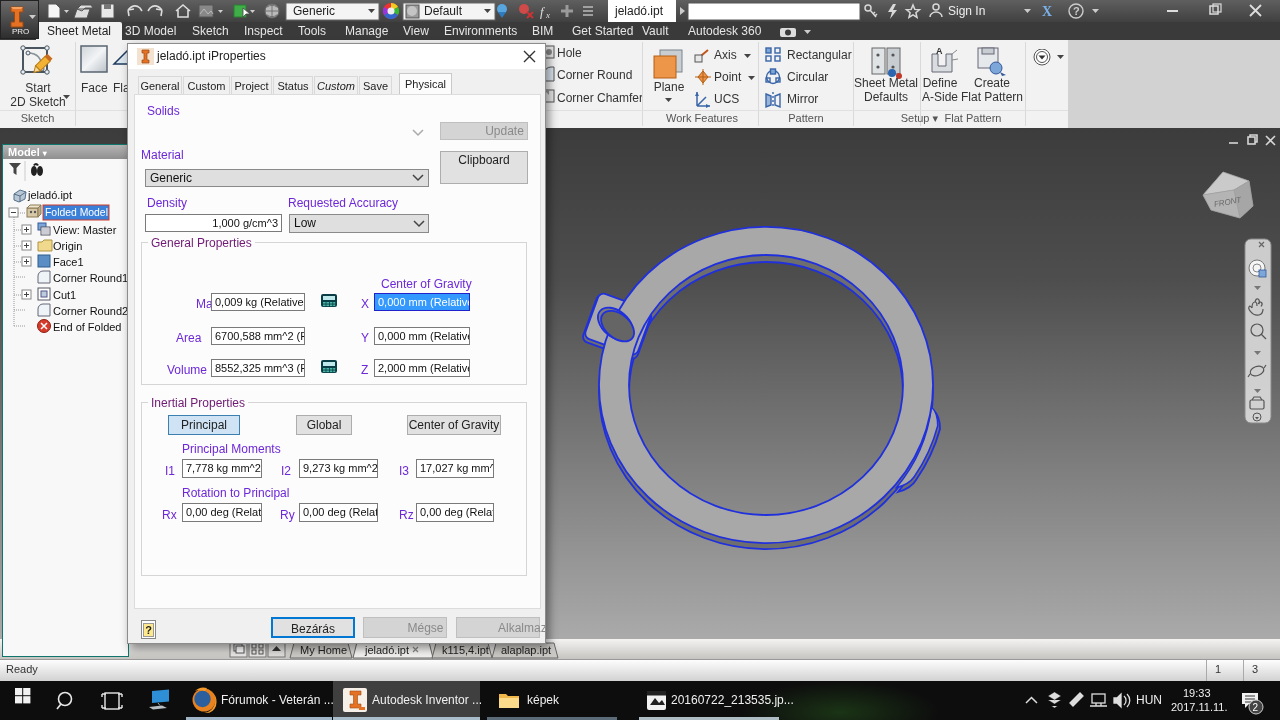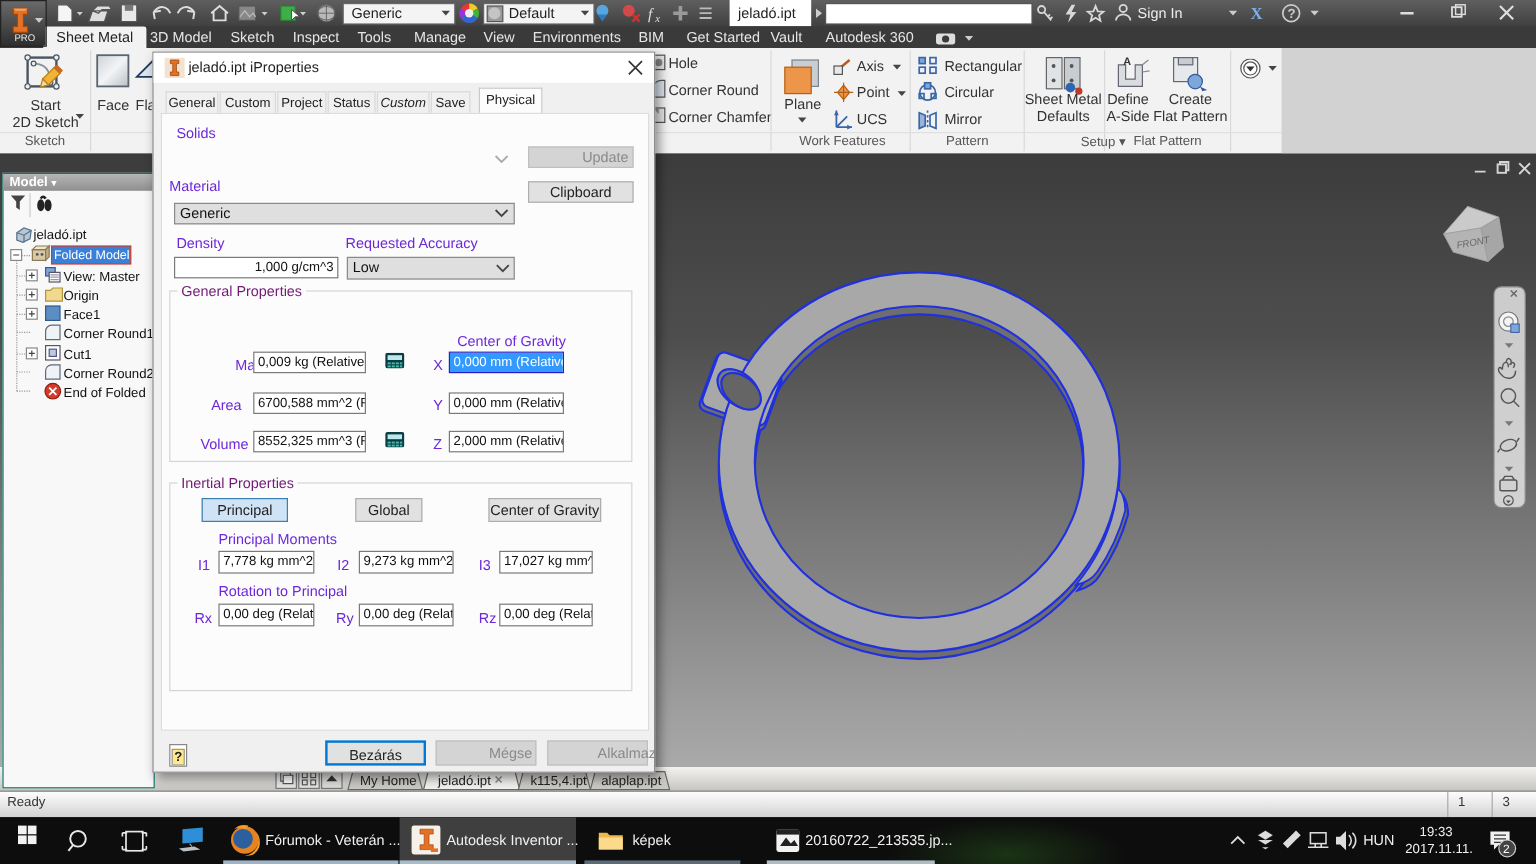--- a/index.html
+++ b/index.html
@@ -559,21 +559,21 @@
  <div class="lbl" style="left:19px;top:60px;">Solids</div>
  <svg class="abs" style="left:284px;top:85px" width="12" height="8">
       <path d="M1 1 l5 5 l5 -5" stroke="#aaa" fill="none" stroke-width="1.5"></path>
     </svg>
  <div class="btn dis" style="left:312px;top:78px;width:88px;height:18px;line-height:17px;">Update</div>
  <div class="lbl" style="left:13px;top:104px;">Material</div>
  <div class="combo" style="left:17px;top:125px;width:284px;height:18px;background:#dfdfdf;border-color:#8a8a8a;">Generic</div>
  <svg class="abs" style="left:284px;top:130px" width="12" height="8">
       <path d="M1 1 l5 5 l5 -5" stroke="#444" fill="none" stroke-width="1.5"></path>
     </svg>
- <div class="btn" style="left:312px;top:107px;width:88px;height:18px;line-height:17px;">Clipboard</div>
+ <div class="btn" style="left:312px;top:107px;width:88px;height:33px;line-height:17px;">Clipboard</div>
  <div class="lbl" style="left:19px;top:152px;">Density</div>
  <div class="tbox" style="left:17px;top:170px;width:137px;height:18px;text-align:right;">1,000 g/cm^3</div>
  <div class="lbl" style="left:160px;top:152px;">Requested Accuracy</div>
  <div class="combo" style="left:161px;top:170px;width:140px;height:19px;background:#dfdfdf;border-color:#8a8a8a;">Low</div>
  <svg class="abs" style="left:285px;top:176px" width="12" height="8">
       <path d="M1 1 l5 5 l5 -5" stroke="#444" fill="none" stroke-width="1.5"></path>
     </svg>
 
  <div class="grp" style="left:13px;top:198px;width:384px;height:141px;"></div>
  <div class="grplbl" style="left:20px;top:192px;">General Properties</div>

